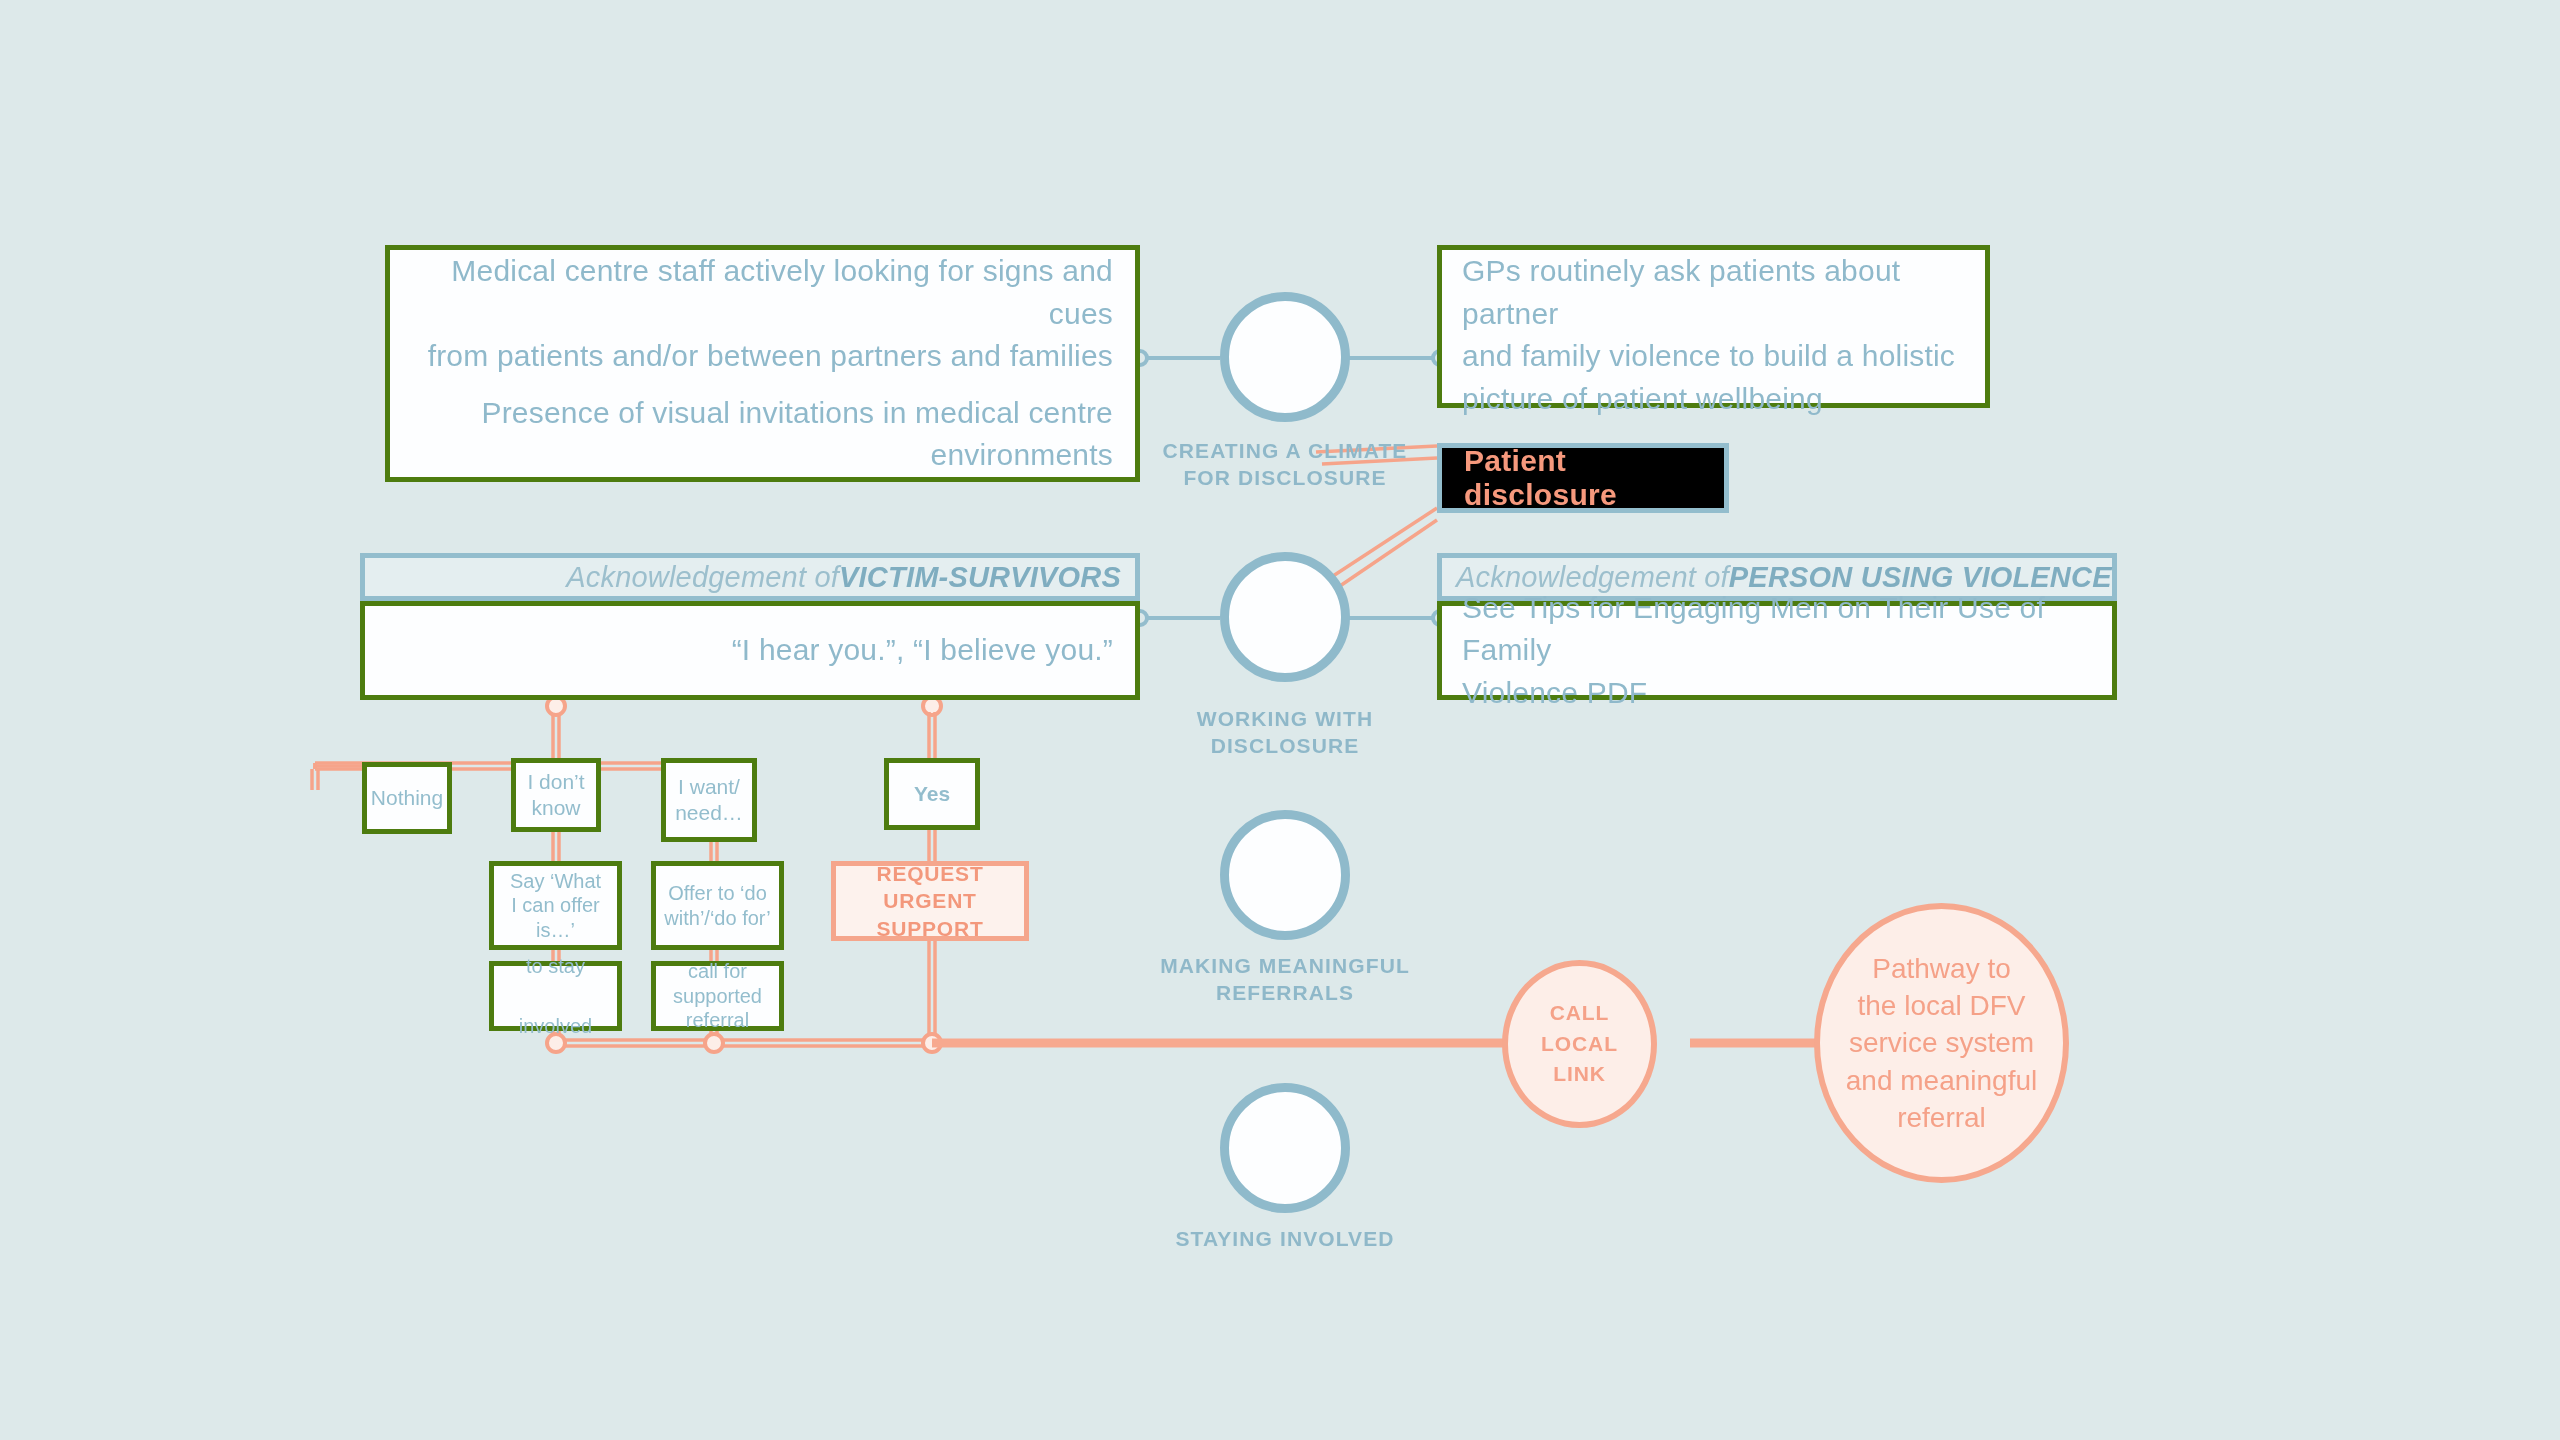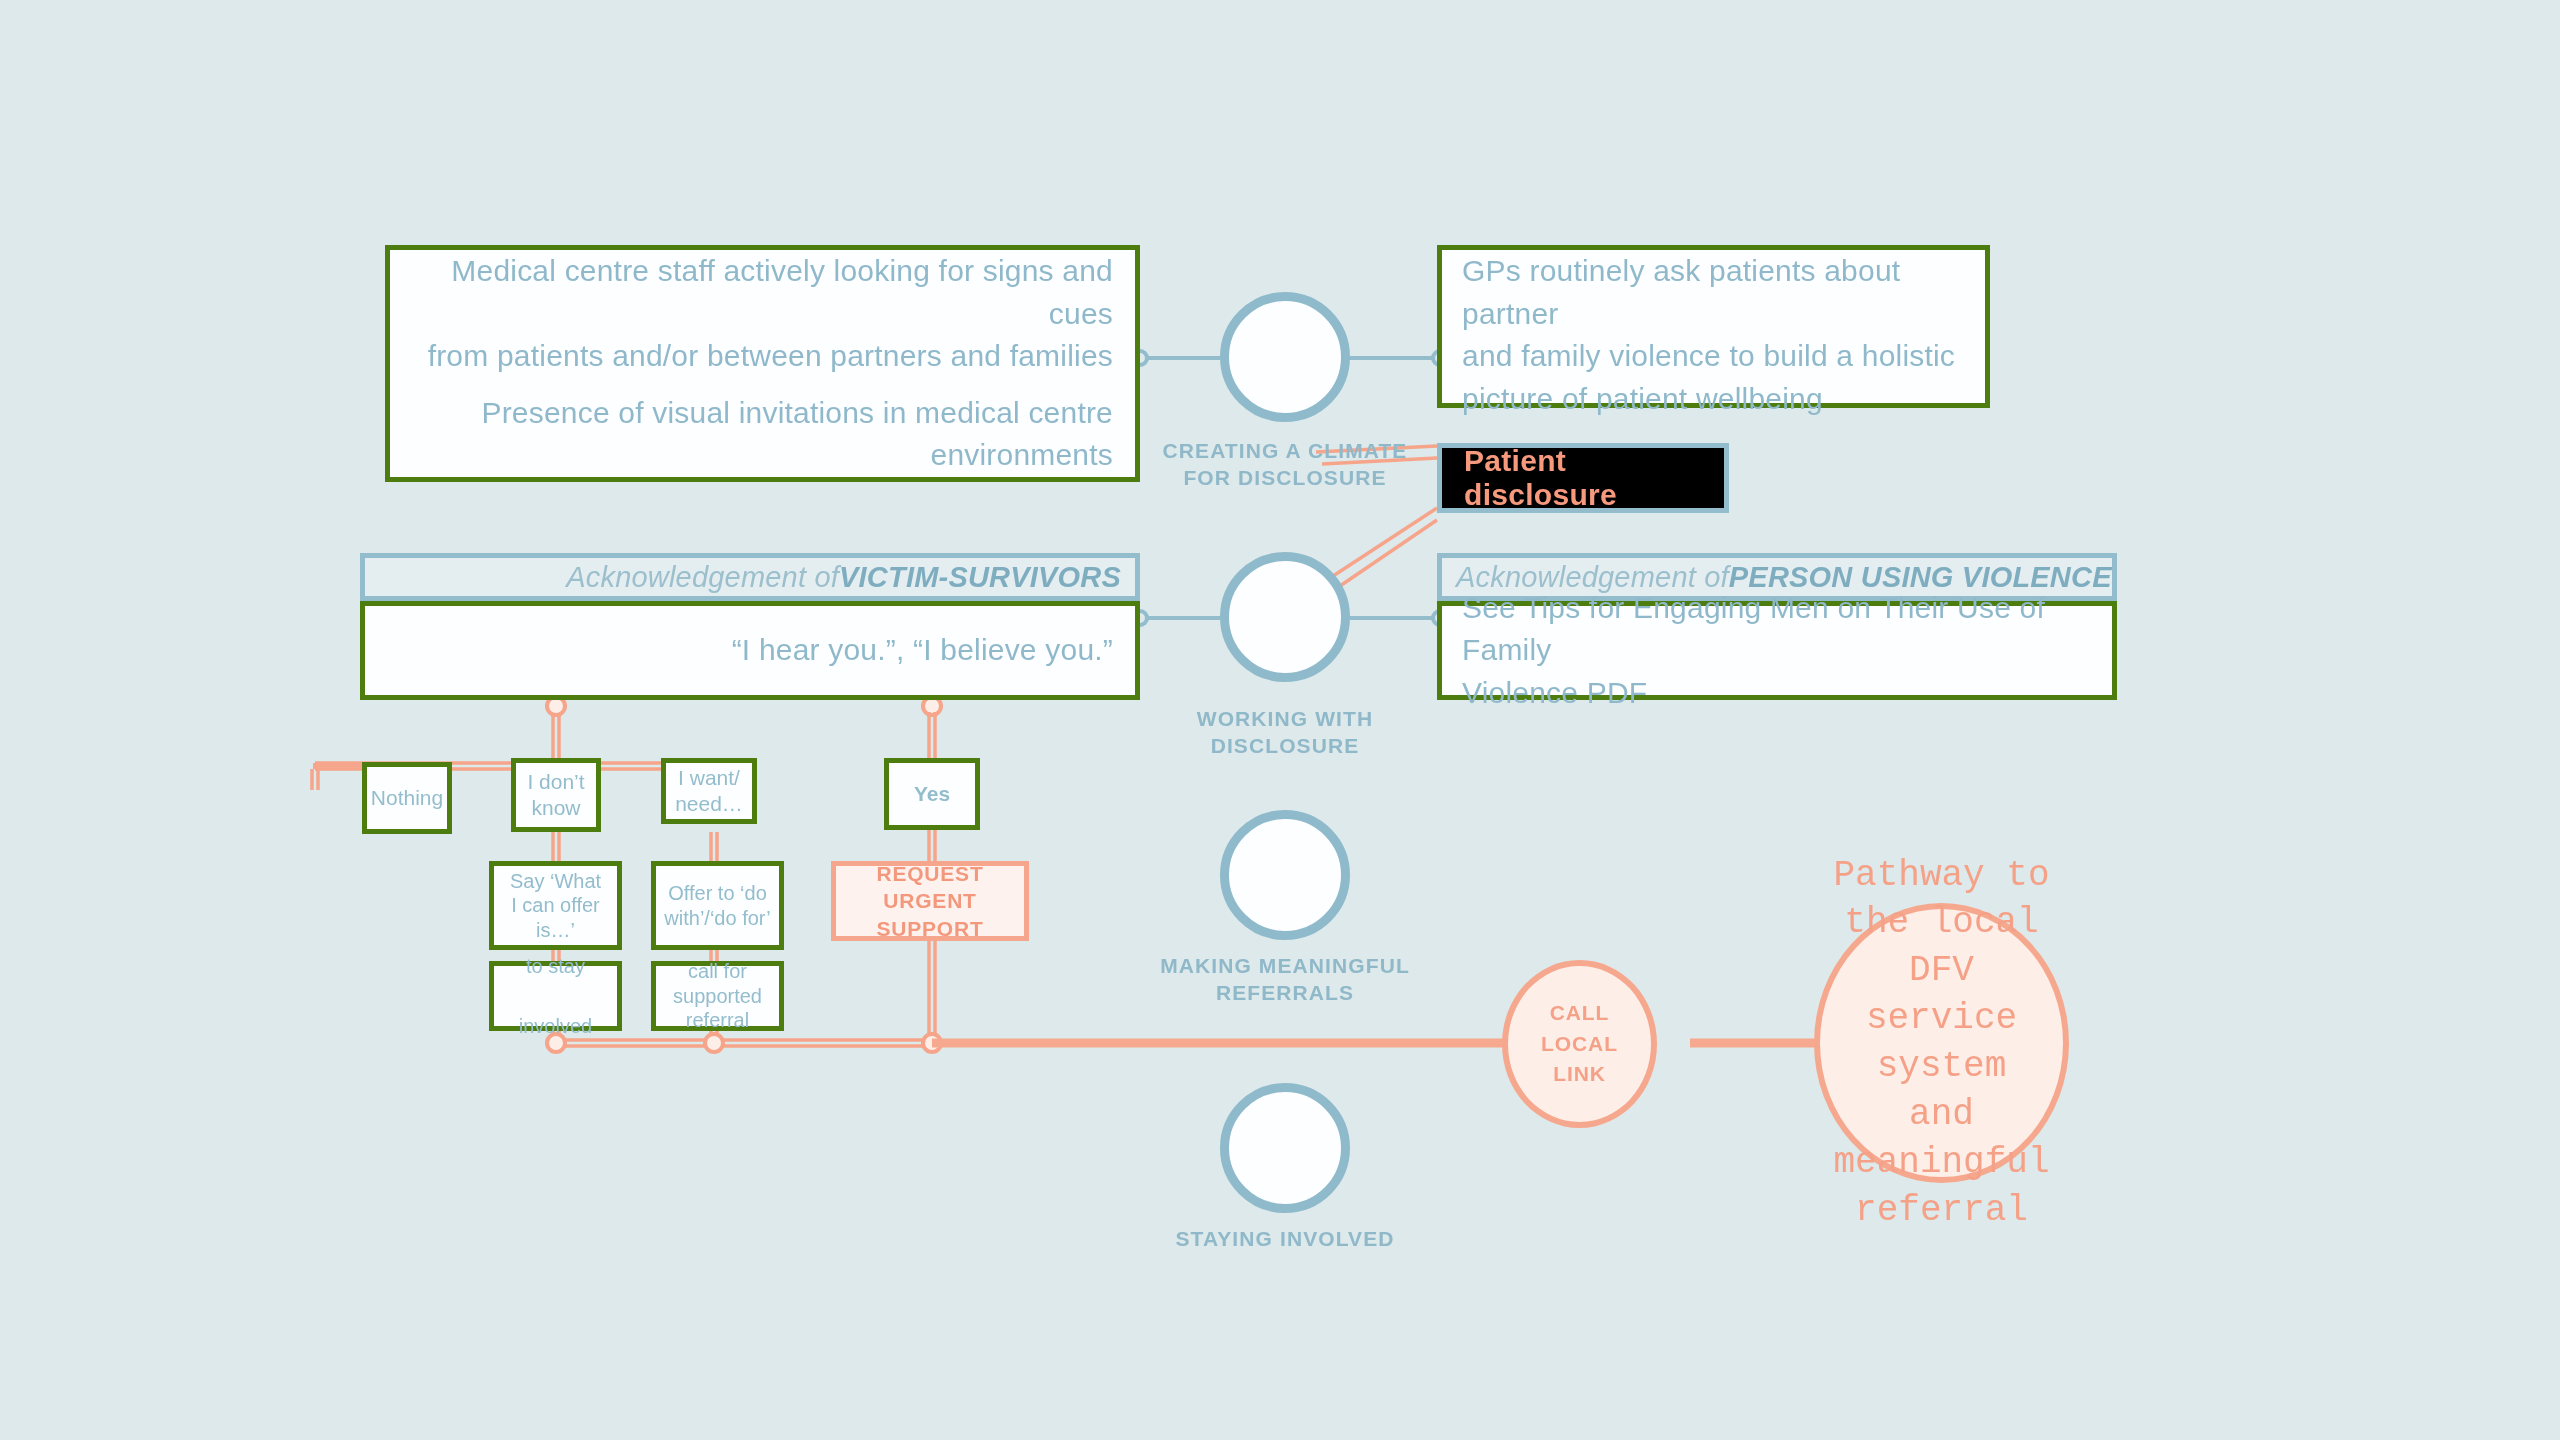--- a/index.html
+++ b/index.html
@@ -83,21 +83,21 @@
 
   
   .ellipse{
     position:absolute;border-radius:50%;
     background:#fdeee8;border:6px solid #f6a88e;
     box-sizing:border-box;
     display:flex;align-items:center;justify-content:center;
     text-align:center;color:#f5a188;
   }
   .ellipse.bold{font-weight:bold;font-size:21px;line-height:1.45;letter-spacing:.9px;}
-  .ellipse.norm{font-size:36px;line-height:1.33;font-family:Liberation Mono, monospace;}
+  .ellipse.norm{font-size:28px;line-height:1.33;}
 </style>
 </head>
 <body>
 
 <div id="stage">
 
   <svg id="wires" viewBox="0 0 2560 1440">
     <defs>
       <style>
         .bl{stroke:#93bdcd;stroke-width:4;fill:none;}
@@ -274,21 +274,21 @@
 
   <div class="box small" style="left:362px;top:762px;width:90px;height:72px;flex-direction:column;">
     <span class="txt">Nothing</span>
   </div>
 
   <div class="box small" style="left:511px;top:758px;width:90px;height:74px;flex-direction:column;">
     <span class="txt">I don’t</span>
     <span class="txt">know</span>
   </div>
 
-  <div class="box small" style="left:661px;top:758px;width:96px;height:66px;flex-direction:column;">
+  <div class="box small" style="left:661px;top:758px;width:96px;height:84px;flex-direction:column;">
     <span class="txt">I want/</span>
     <span class="txt">need…</span>
   </div>
 
   <div class="box small" style="left:884px;top:758px;width:96px;height:72px;flex-direction:column;font-weight:bold;">
     <span class="txt">Yes</span>
   </div>
 
   <div class="box small tiny" style="left:489px;top:861px;width:133px;height:89px;flex-direction:column;">
     <span class="txt">Say ‘What</span>

